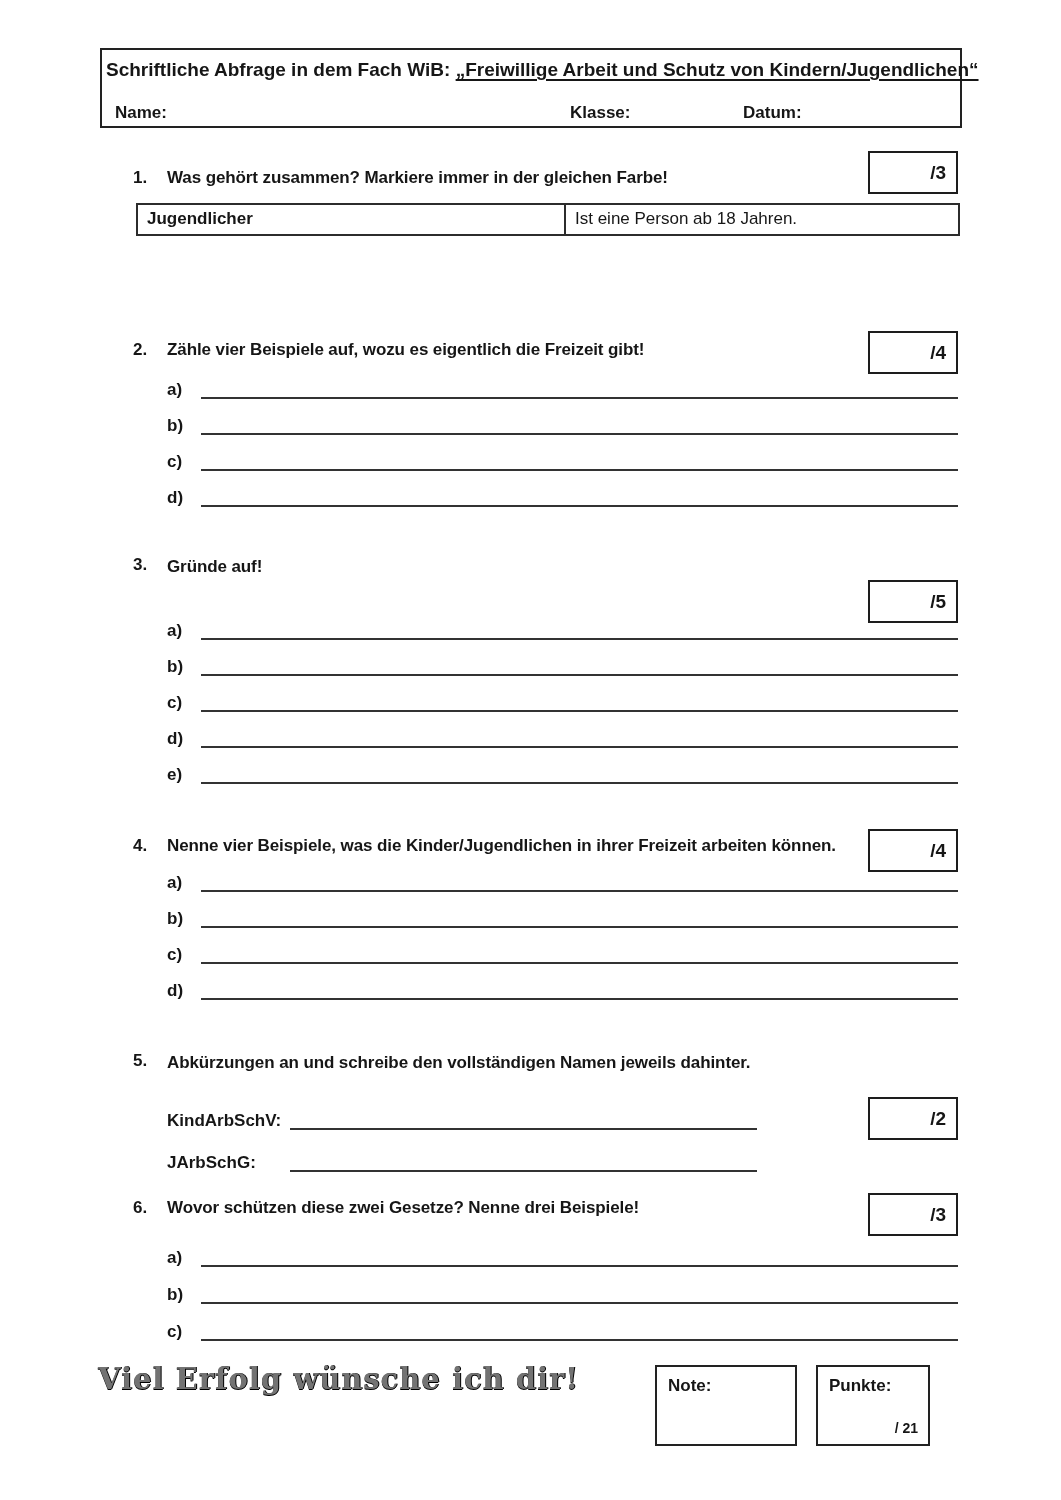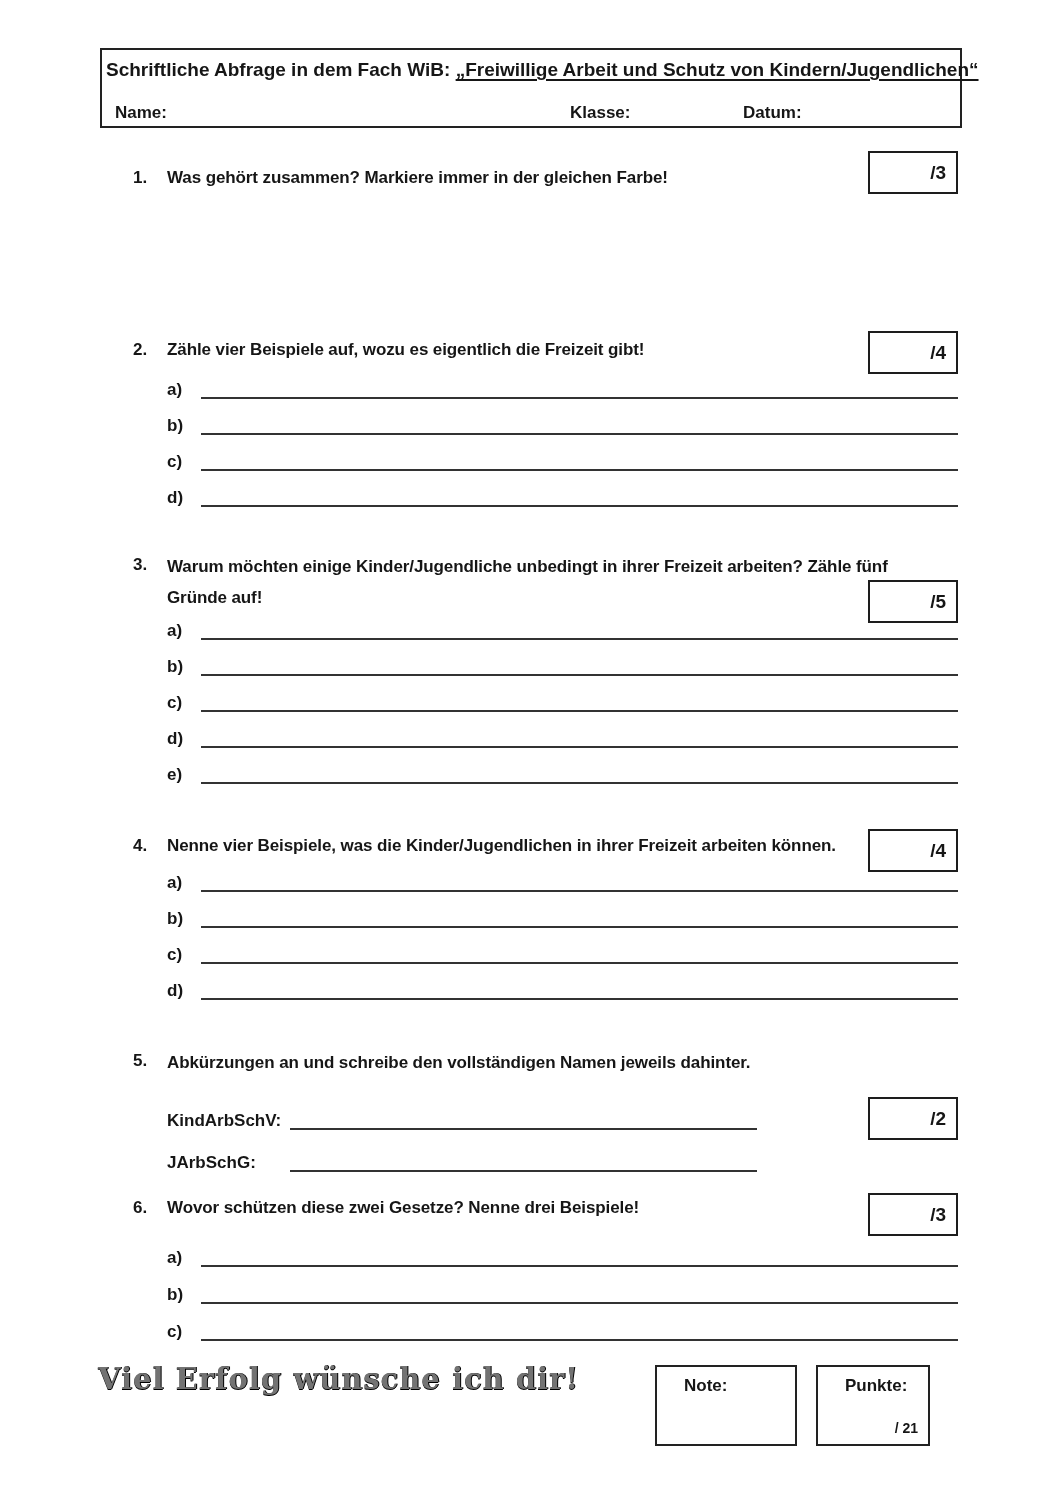--- a/index.html
+++ b/index.html
@@ -56,21 +56,21 @@
     left:98px;top:1362px;font-family:"DejaVu Serif",serif;font-weight:bold;
     font-size:29px;letter-spacing:1px;color:#737373;
     text-shadow:1px 0 0 #000, 0 1px 0 #000;
     white-space:nowrap;
   }
   .grade-box{
     border:2.5px solid #222;box-sizing:border-box;background:#fff;
   }
   .note-box{left:655px;top:1365px;width:142px;height:81px;}
   .punkte-box{left:816px;top:1365px;width:114px;height:81px;}
-  .grade-label{position:absolute;left:11px;top:9px;font-size:17px;font-weight:bold;margin-left:16px;}
+  .grade-label{position:absolute;left:11px;top:9px;font-size:17px;font-weight:bold;}
   .grade-total{position:absolute;right:10px;bottom:8px;font-size:14px;font-weight:bold;}
 </style>
 </head>
 <body>
 
 <div class="abs header-box">
   <div class="header-title">
     <span>Schriftliche Abfrage in dem Fach WiB: </span><span class="emph">„Freiwillige Arbeit und Schutz von Kindern/Jugendlichen“</span>
   </div>
   <div class="header-fields">
@@ -80,20 +80,24 @@
   </div>
 </div>
 
 <div class="abs qnum" style="left:133px;top:168px;">1.</div>
 <div class="abs qtext" style="left:167px;top:168px;">Was gehört zusammen? Markiere immer in der gleichen Farbe!</div>
 <div class="abs points-box" style="left:868px;top:151px;">
   <span>/3</span>
 </div>
 <table class="match-table">
   <tbody>
+  <tr class="r3">
+    <td class="term">Jugendlicher</td>
+    <td>Ist eine Person ab 18 Jahren.</td>
+  </tr>
 </tbody>
   </table>
 
 <div class="abs qnum" style="left:133px;top:340px;">2.</div>
 <div class="abs qtext" style="left:167px;top:340px;">Zähle vier Beispiele auf, wozu es eigentlich die Freizeit gibt!</div>
 <div class="abs points-box" style="left:868px;top:331px;">
   <span>/4</span>
 </div>
 <div class="abs blank-row" style="top:375px;">
   <span class="blank-label">a)</span>
@@ -107,21 +111,20 @@
   <span class="blank-label">c)</span>
     <span class="blank-line"></span>
 </div>
 <div class="abs blank-row" style="top:483px;">
   <span class="blank-label">d)</span>
     <span class="blank-line"></span>
 </div>
 
 <div class="abs qnum" style="left:133px;top:555px;">3.</div>
 <div class="abs qtext qtext-multi" style="left:167px;top:551px;width:770px;">
-  <div>Warum möchten einige Kinder/Jugendliche unbedingt in ihrer Freizeit arbeiten? Zähle fünf</div>
   <div>Gründe auf!</div>
 </div>
 <div class="abs points-box" style="left:868px;top:580px;">
   <span>/5</span>
 </div>
 <div class="abs blank-row" style="top:616px;">
   <span class="blank-label">a)</span>
     <span class="blank-line"></span>
 </div>
 <div class="abs blank-row" style="top:652px;">

